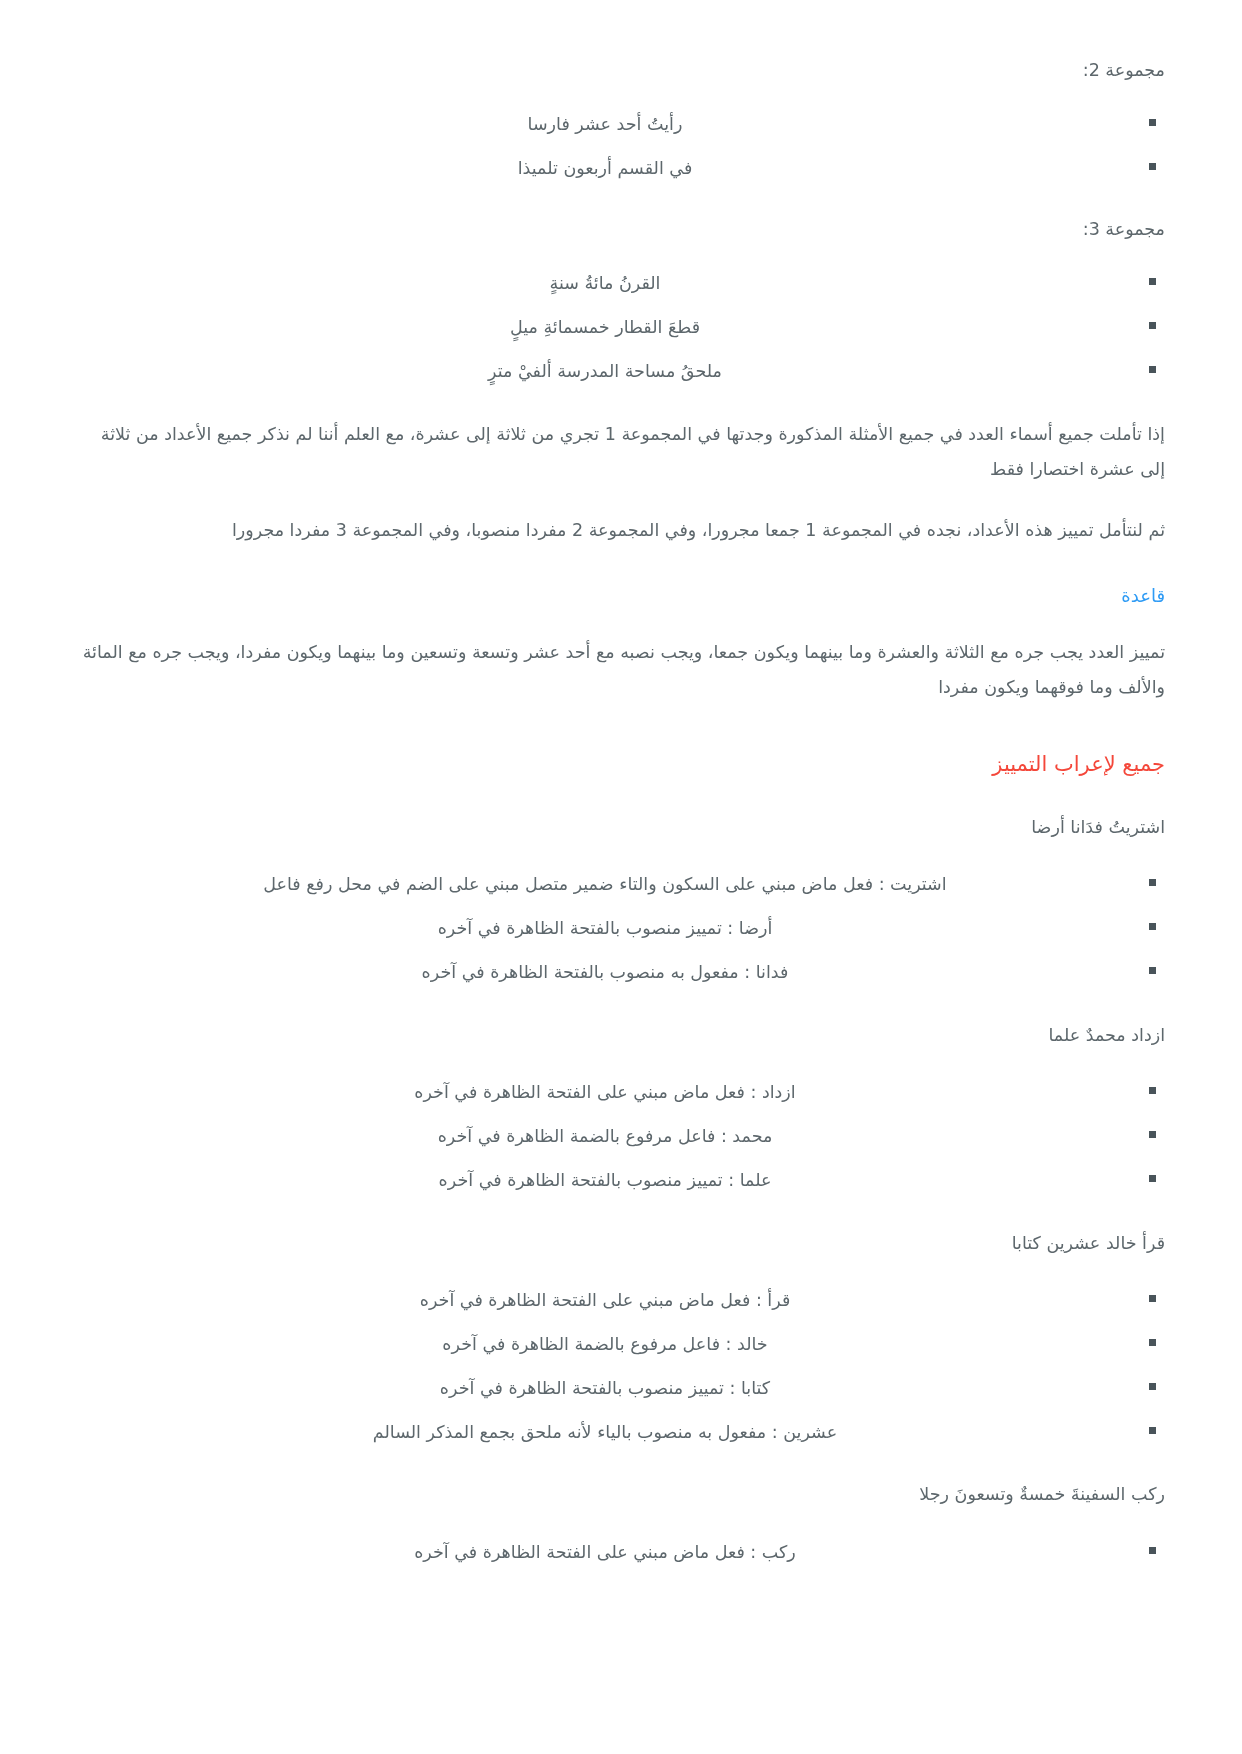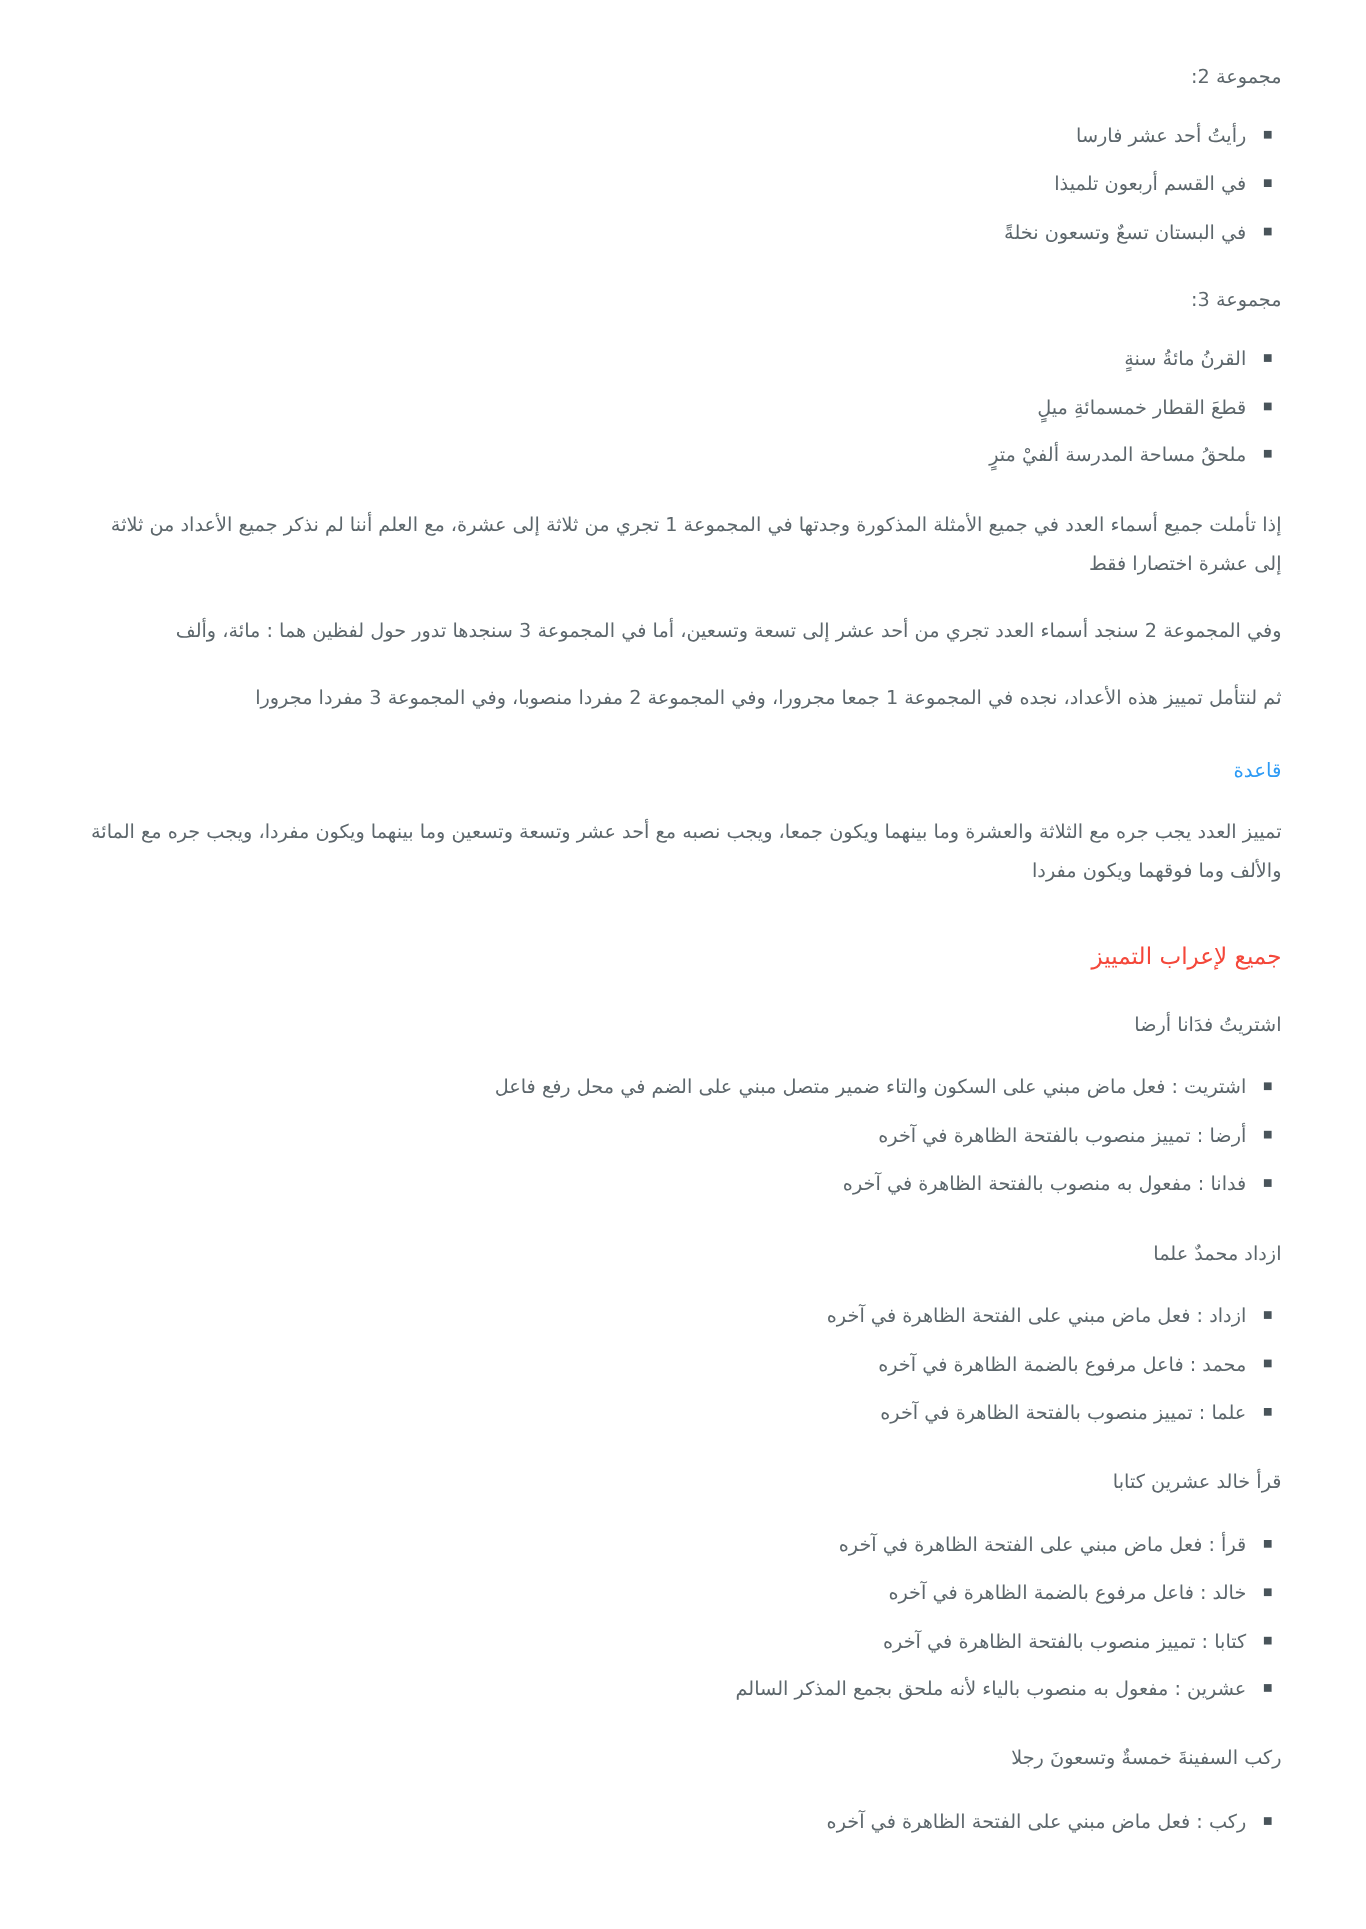--- a/index.html
+++ b/index.html
@@ -20,20 +20,21 @@
   .group-heading {
     font-size: 17.5px;
     font-weight: 400;
     line-height: 1.6;
     margin: 0 0 4px 0;
   }
   ul.square-list {
     list-style: none;
     margin: 26px 0 32px 0;
     padding: 0;
+    text-align: center;
   }
   ul.square-list li {
     position: relative;
     padding-right: 32px;
     margin: 15px 0;
     font-size: 17.5px;
     line-height: 1.65;
   }
   ul.square-list li::before {
     content: "";
@@ -70,32 +71,30 @@
 </style>
 </head>
 <body style="color: rgb(93, 103, 108); background: rgb(255, 255, 255);">
 
 <main>
 
   <p class="group-heading">مجموعة 2:</p>
   <ul class="square-list">
     <li>رأيتُ أحد عشر فارسا</li>
     <li>في القسم أربعون تلميذا</li>
-    <li>في البستان تسعٌ وتسعون نخلةً</li>
   </ul>
 
   <p class="group-heading">مجموعة 3:</p>
   <ul class="square-list">
     <li>القرنُ مائةُ سنةٍ</li>
     <li>قطعَ القطار خمسمائةِ ميلٍ</li>
     <li>ملحقُ مساحة المدرسة ألفيْ مترٍ</li>
   </ul>
 
   <p class="body-paragraph">إذا تأملت جميع أسماء العدد في جميع الأمثلة المذكورة وجدتها في المجموعة 1 تجري من ثلاثة إلى عشرة، مع العلم أننا لم نذكر جميع الأعداد من ثلاثة إلى عشرة اختصارا فقط</p>
-  <p class="body-paragraph">وفي المجموعة 2 سنجد أسماء العدد تجري من أحد عشر إلى تسعة وتسعين، أما في المجموعة 3 سنجدها تدور حول لفظين هما : مائة، وألف</p>
   <p class="body-paragraph">ثم لنتأمل تمييز هذه الأعداد، نجده في المجموعة 1 جمعا مجرورا، وفي المجموعة 2 مفردا منصوبا، وفي المجموعة 3 مفردا مجرورا</p>
 
   <h3 class="rule-heading" style="color: rgb(46, 155, 245);">قاعدة</h3>
   <p class="body-paragraph">تمييز العدد يجب جره مع الثلاثة والعشرة وما بينهما ويكون جمعا، ويجب نصبه مع أحد عشر وتسعة وتسعين وما بينهما ويكون مفردا، ويجب جره مع المائة والألف وما فوقهما ويكون مفردا</p>
 
   <h2 class="examples-heading" style="color: rgb(244, 71, 58);">جميع لإعراب التمييز</h2>
 
   <p class="example-sentence">اشتريتُ فدَانا أرضا</p>
   <ul class="square-list">
     <li>اشتريت : فعل ماض مبني على السكون والتاء ضمير متصل مبني على الضم في محل رفع فاعل</li>

